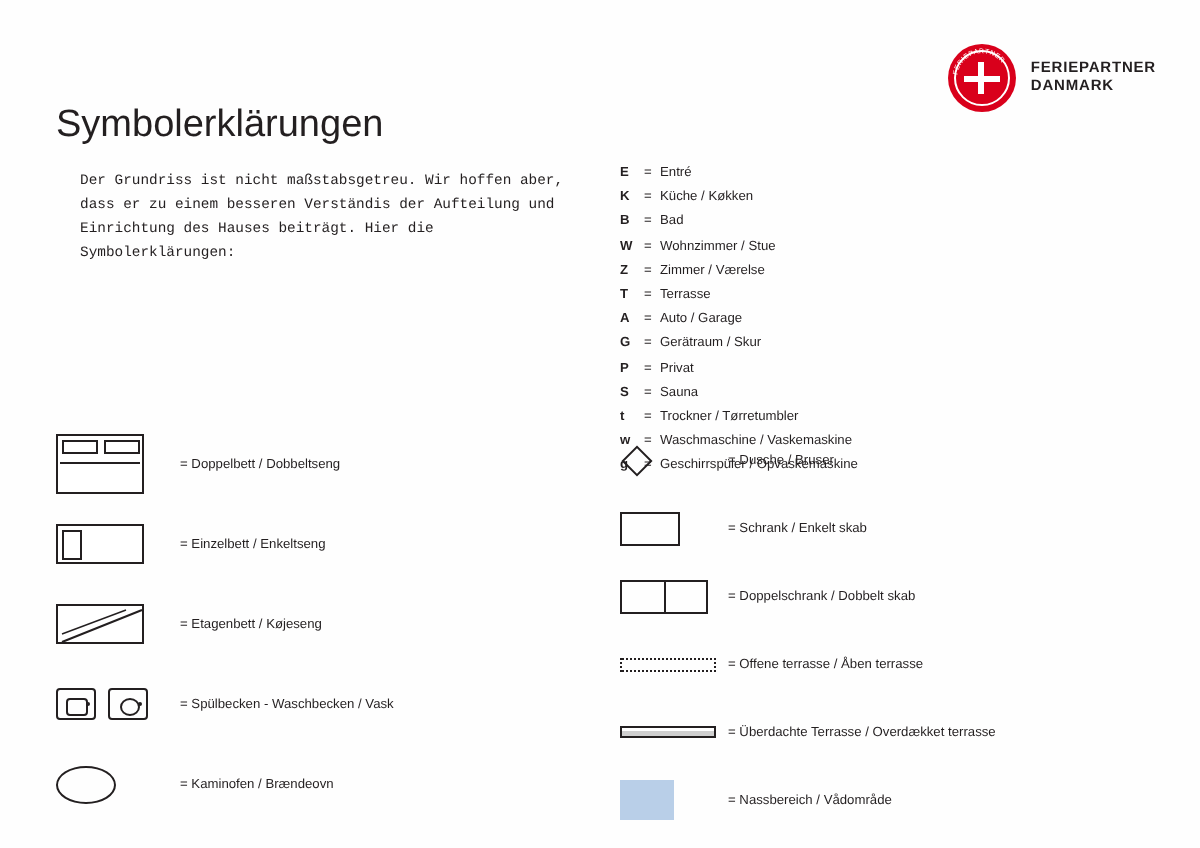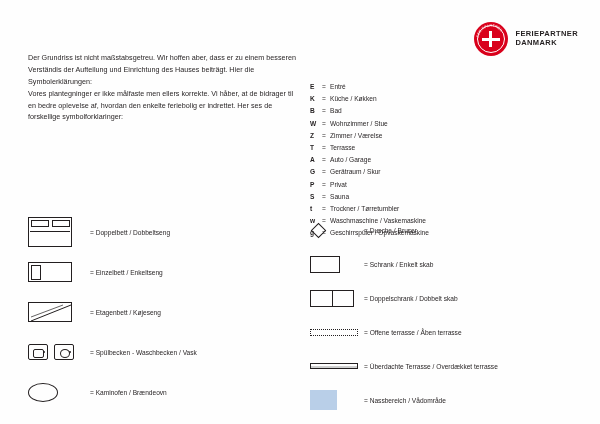--- a/index.html
+++ b/index.html
@@ -75,21 +75,22 @@
   h1 {
     font-size: 19px;
     font-weight: normal;
     margin: 0;
     color: #231f20;
   }
   .intro {
     font-size: 7.2px;
     line-height: 1.65;
     color: #231f20;
-    margin: 0;
+    margin: 12px;
+    font-family: Liberation Mono, monospace;
   }
 
   .col-left {
     position: absolute;
     left: 28px;
     top: 52px;
     width: 270px;
   }
   .block-de-title { margin-bottom: 11px; }
   .block-dk-title { margin: 22px 0 11px 0; }
@@ -330,22 +331,22 @@
         </text>
       </svg>
     </div>
     <div class="logo-text">
       <div>FERIEPARTNER</div>
       <div>DANMARK</div>
     </div>
   </div>
 
   <div class="col-left">
+    <h1 class="block-de-title">Symbolerklärungen</h1>
     <p class="intro">Der Grundriss ist nicht maßstabsgetreu. Wir hoffen aber, dass er zu einem besseren Verständis der Aufteilung und Einrichtung des Hauses beiträgt. Hier die Symbolerklärungen:</p>
-    <p class="intro">Vores plantegninger er ikke målfaste men ellers korrekte. Vi håber, at de bidrager til en bedre oplevelse af, hvordan den enkelte feriebolig er indrettet. Her ses de forskellige symbolforklaringer:</p>
   </div>
 
   <div class="legend-rows">
 
     <div class="legend-row">
       <div class="legend-symbol">
         <div class="double-bed sym-box">
           <div class="pillow-l"></div>
           <div class="pillow-r"></div>
           <div class="divider"></div>

